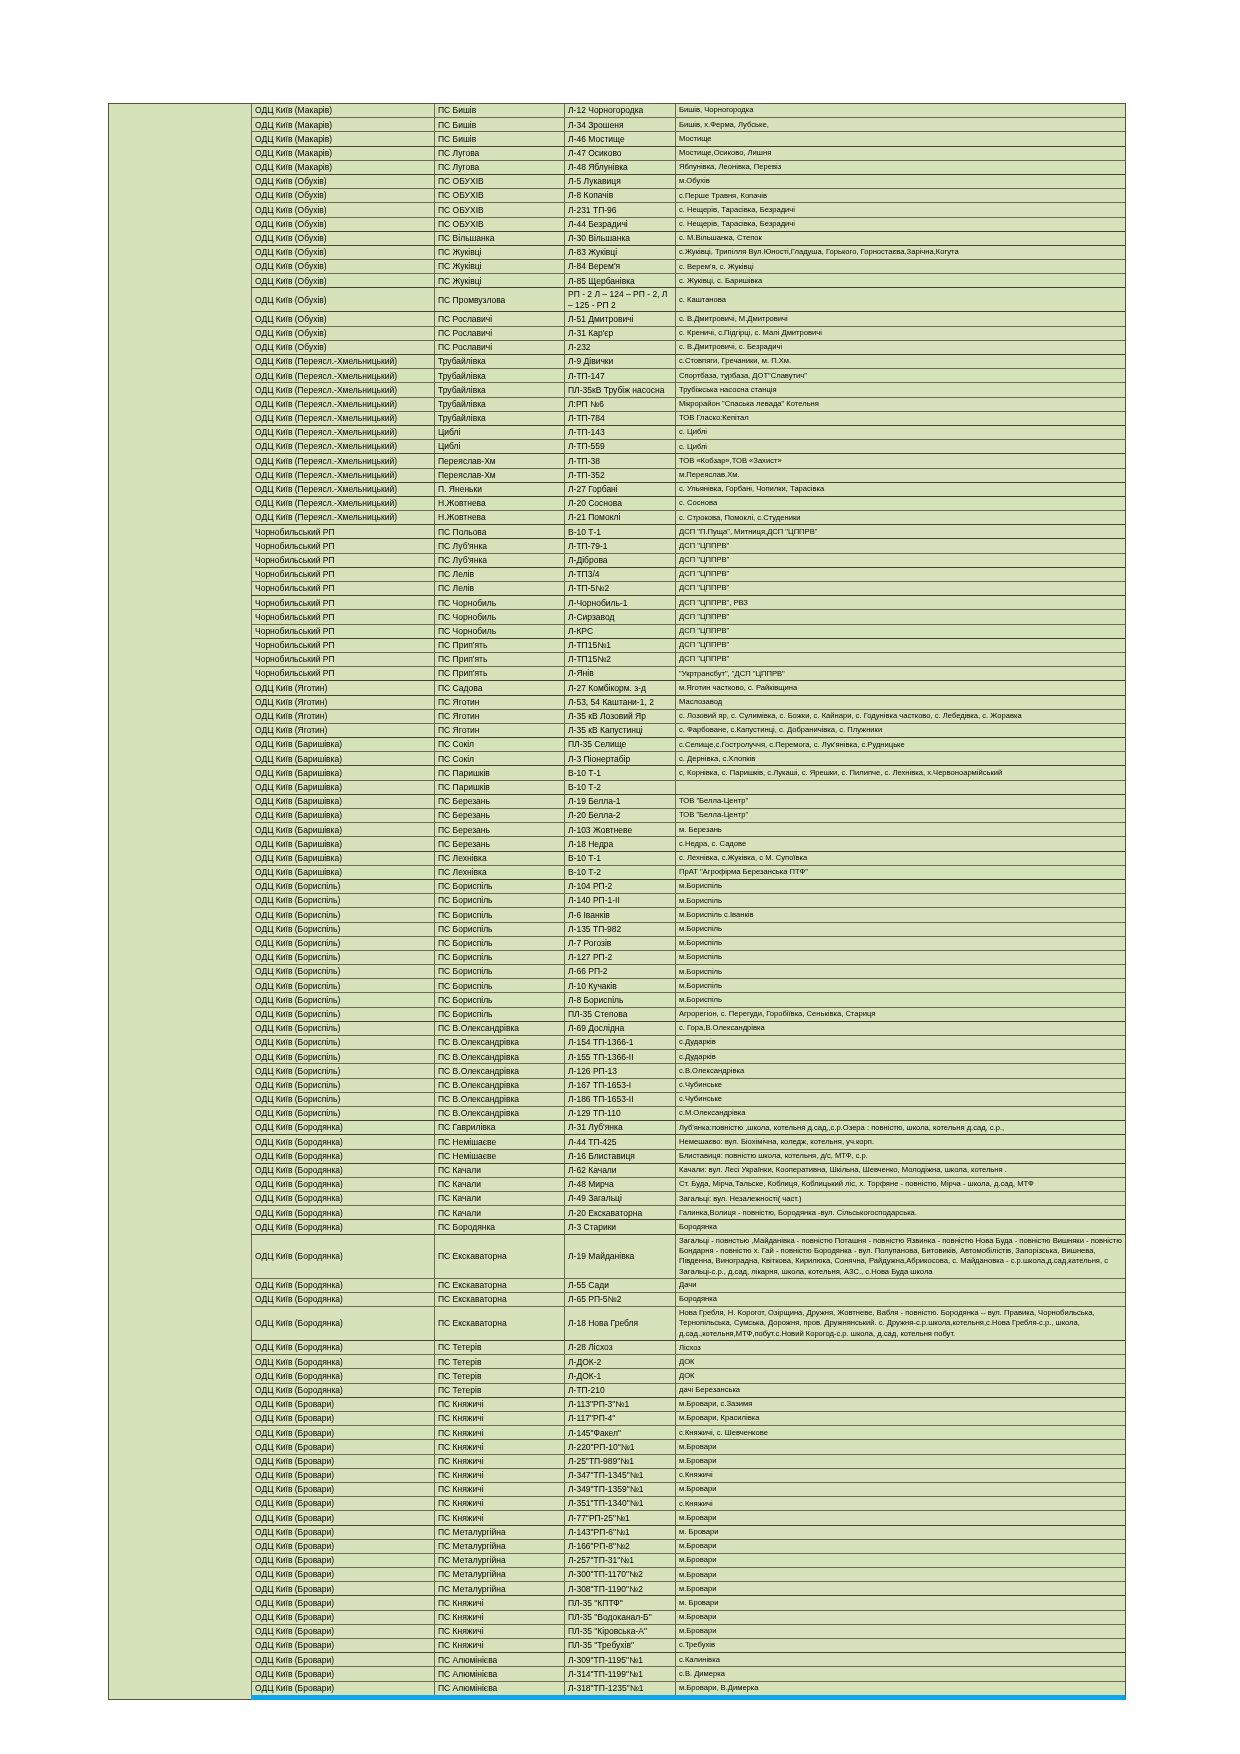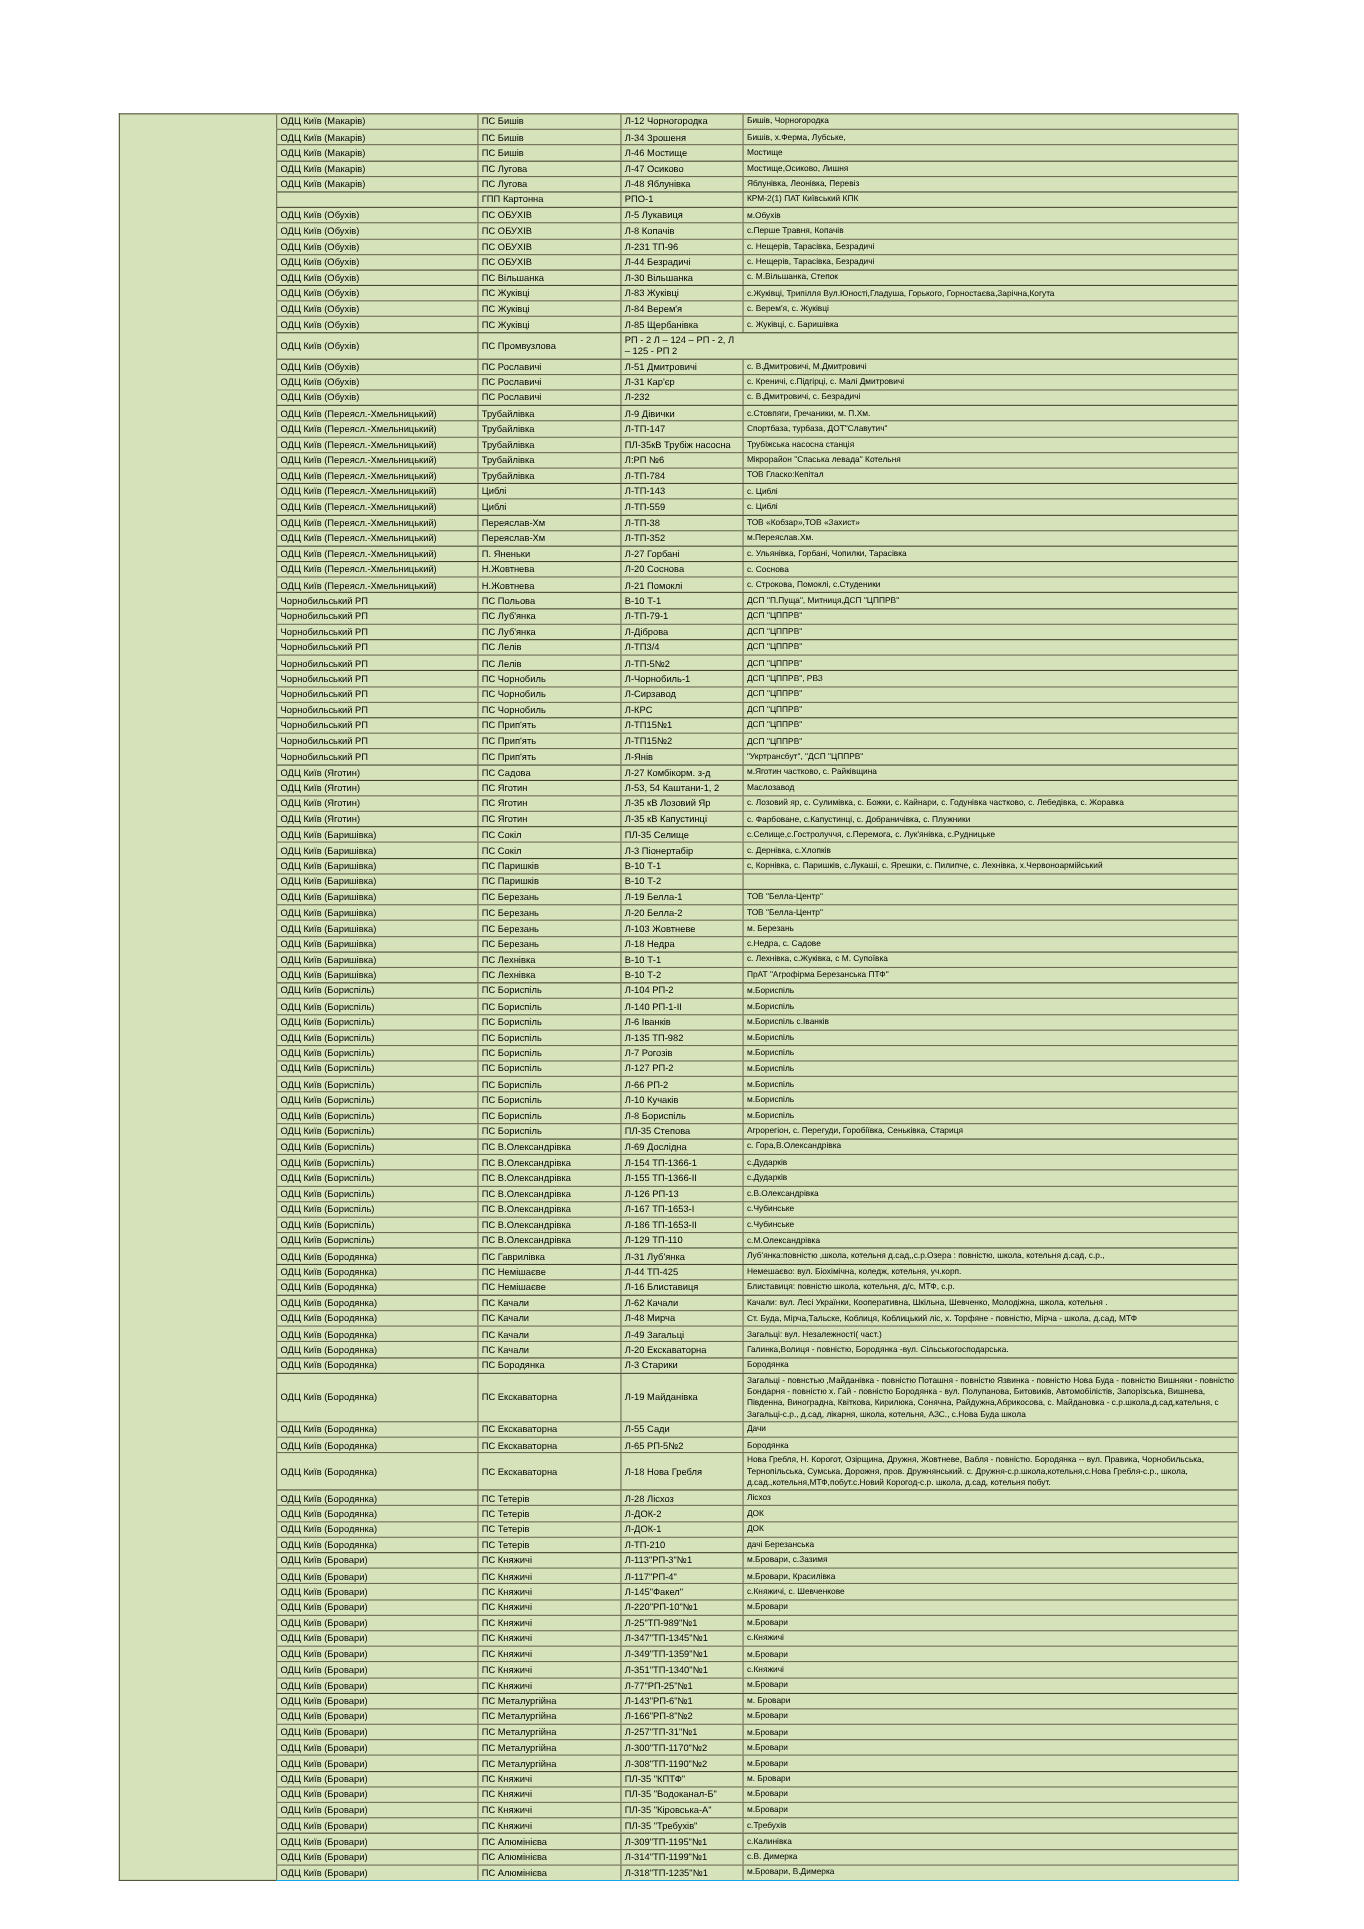--- a/index.html
+++ b/index.html
@@ -19,21 +19,21 @@
   }
   #left-spacer{
     width:142px;
     background:#d6e3ba;
     border:1px solid #55553c;
     border-right:none;
   }
   #grid{
     width:874px;
     border-right:1px solid #55553c;
-    border-bottom:1px solid #0ea5e9;
+    border-bottom:5px solid #0ea5e9;
   }
   .row{
     display:flex;
     align-items:stretch;
     border-top:1px solid #6a6a50;
     background:#d6e3ba;
   }
   .row.group-start{ border-top:1.5px solid #44442e; }
   .row:first-child{ border-top:1px solid #55553c; }
   .cell{
@@ -122,34 +122,20 @@
         </div>
         <div class="cell c2">
           <span>Л-48 Яблунівка</span>
         </div>
         <div class="cell c3">
           <span>Яблунівка, Леонівка, Перевіз</span>
         </div>
       </div>
       <div class="row group-start">
         <div class="cell c0">
-          <span></span>
-        </div>
-        <div class="cell c1">
-          <span>ГПП  Картонна</span>
-        </div>
-        <div class="cell c2">
-          <span>РПО-1</span>
-        </div>
-        <div class="cell c3">
-          <span>КРМ-2(1) ПАТ  Київський КПК</span>
-        </div>
-      </div>
-      <div class="row group-start">
-        <div class="cell c0">
           <span>ОДЦ Київ (Обухів)</span>
         </div>
         <div class="cell c1">
           <span>ПС  ОБУХІВ</span>
         </div>
         <div class="cell c2">
           <span>Л-5  Лукавиця</span>
         </div>
         <div class="cell c3">
           <span>м.Обухів</span>
@@ -255,20 +241,23 @@
       </div>
       <div class="row group-start">
         <div class="cell c0">
           <span>ОДЦ Київ (Обухів)</span>
         </div>
         <div class="cell c1">
           <span>ПС Промвузлова</span>
         </div>
         <div class="cell c2">
           <span>РП - 2 Л – 124 – РП - 2, Л – 125 - РП 2</span>
+        </div>
+        <div class="cell c3">
+          <span>с. Каштанова</span>
         </div>
       </div>
       <div class="row group-start">
         <div class="cell c0">
           <span>ОДЦ Київ (Обухів)</span>
         </div>
         <div class="cell c1">
           <span>ПС Рославичі</span>
         </div>
         <div class="cell c2">

